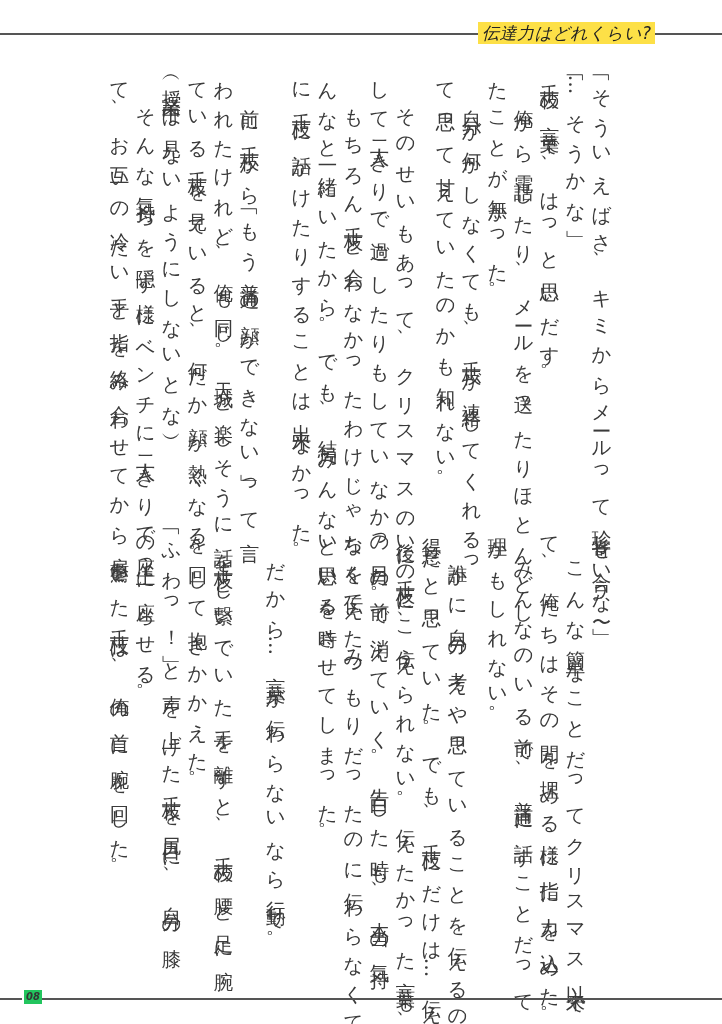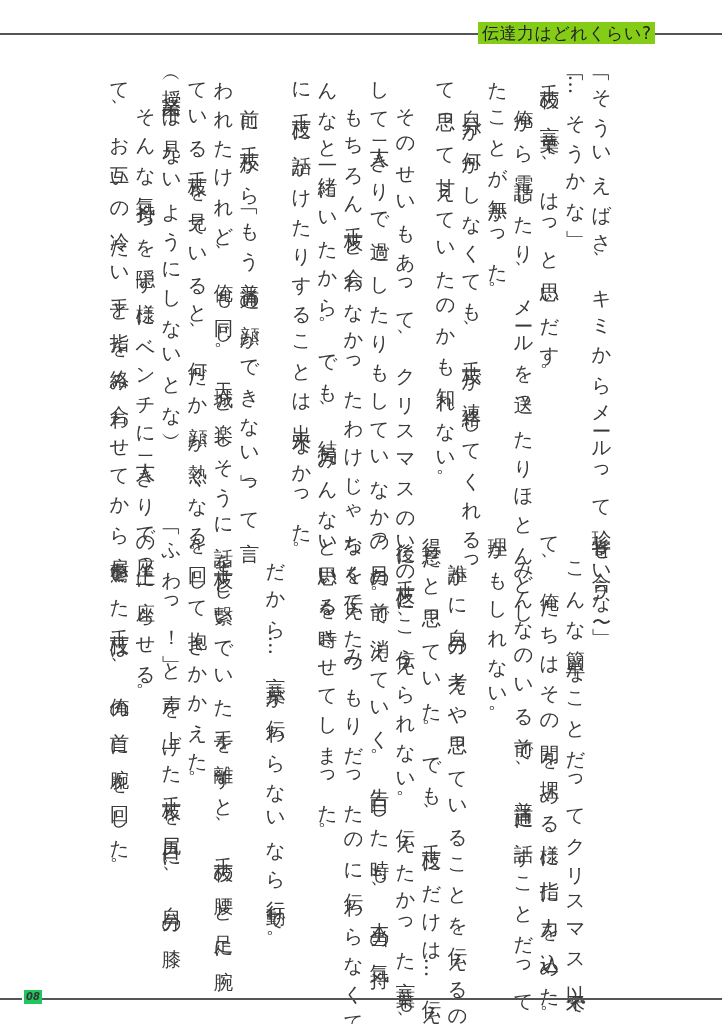--- a/index.html
+++ b/index.html
@@ -1,21 +1,21 @@
 <!DOCTYPE html>
 <html><head>
 <meta charset="utf-8">
 <style>
   html, body { margin: 0; padding: 0; background: #ffffff; }
   body { width: 722px; height: 1024px; position: relative; overflow: hidden;
          font-family: "DejaVu Serif", "Liberation Serif", serif; color: #333333; }
   .rule { position: absolute; height: 2px; background: #555555; }
   .header-title { position: absolute; top: 22px; left: 478px; font-size: 17px;
-                  font-family: "DejaVu Sans", sans-serif; color: #222; background: #84cc16;
-                  padding: 0 4px; letter-spacing: 0.5px; line-height: 22px; }
+                  font-family: "DejaVu Sans", sans-serif; color: #222; background: #fde047;
+                  padding: 0 4px; letter-spacing: 0.5px; line-height: 22px; font-style: italic; }
   .page-num { position: absolute; top: 990px; left: 24px; font-size: 10px; font-style: italic;
               font-family: "DejaVu Sans", sans-serif; color: #333; background:#22c55e; padding: 0 2px; line-height: 14px; font-weight: bold;}
   .col { position: absolute; writing-mode: vertical-rl; font-size: 19.5px;
          line-height: 26px; letter-spacing: 6.8px; white-space: nowrap; color: #3a3a3a; }
 </style>
 </head>
 <body>
 
 <div class="rule" style="top:33px; left:0; width:480px;"></div>
 <div class="rule" style="top:33px; left:610px; width:112px;"></div>

